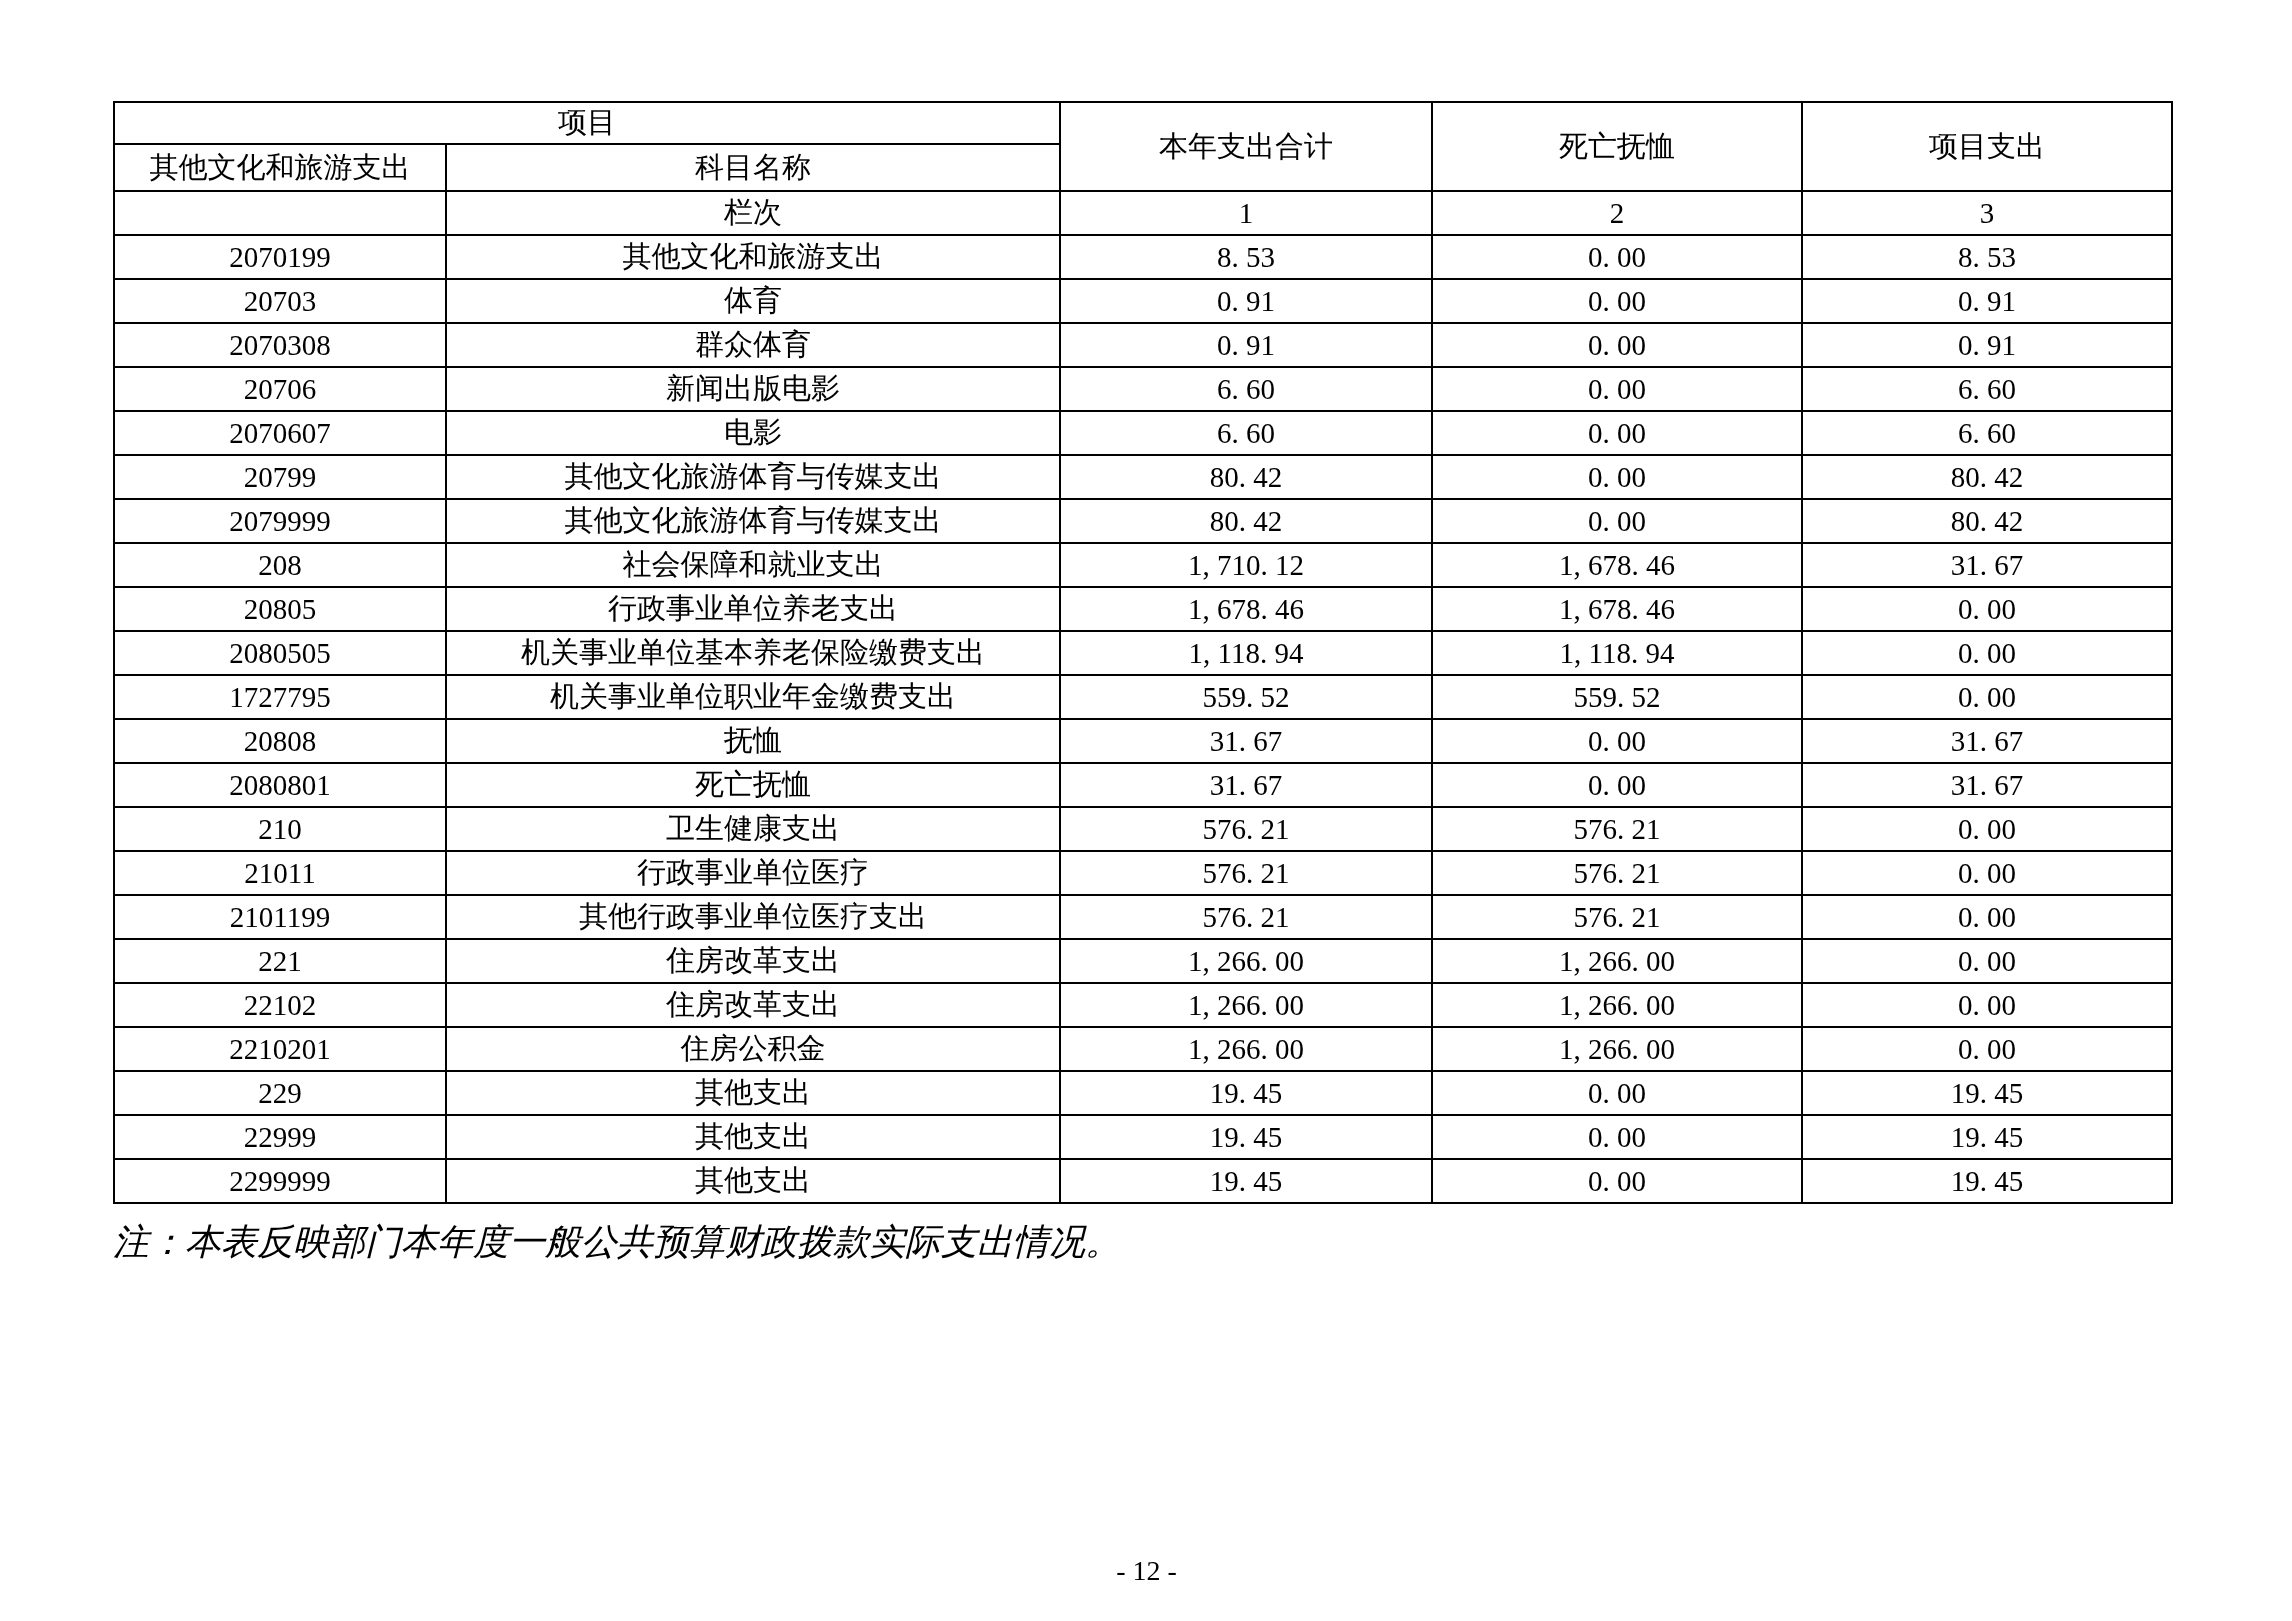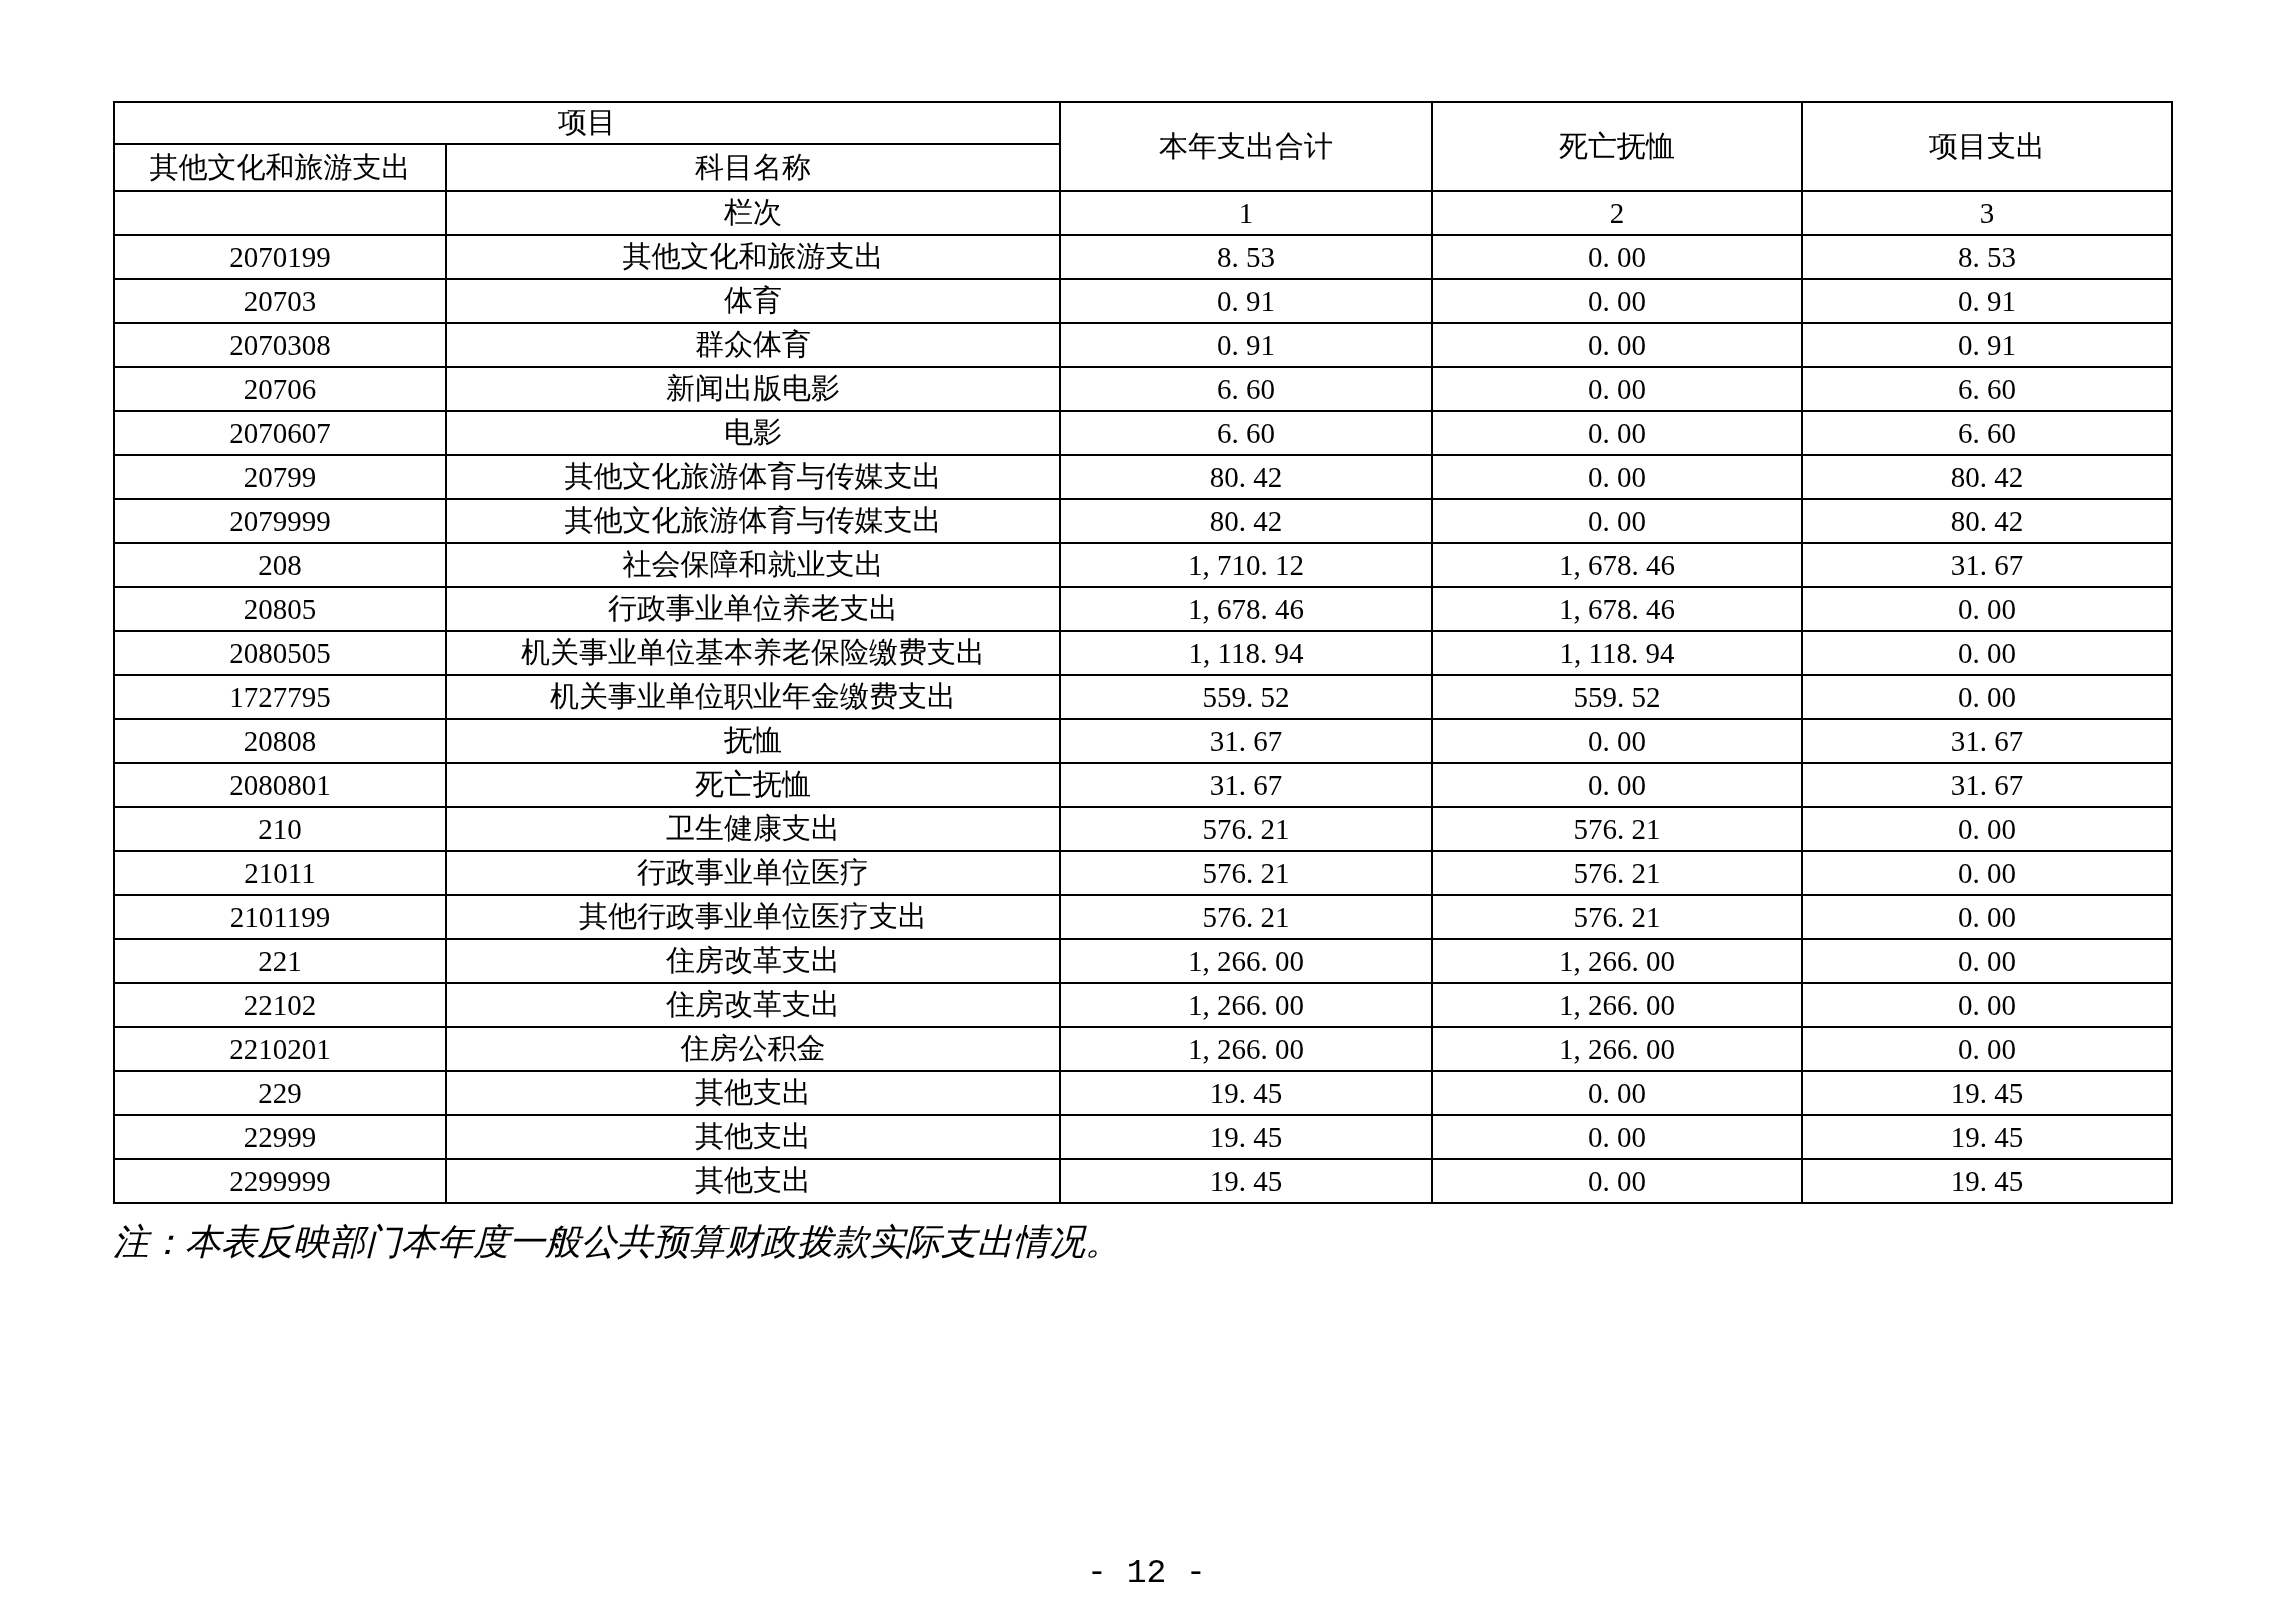--- a/index.html
+++ b/index.html
@@ -49,22 +49,22 @@
     top: 1218px;
     font-size: 36px;
     font-style: italic;
   }
   .page-number {
     position: absolute;
     left: 0;
     top: 1555px;
     width: 2293px;
     text-align: center;
-    font-family: Liberation Mono, monospace;
-    font-size: 33px;
+    font-family: Liberation Serif, serif;
+    font-size: 28px;
   }
 </style>
 </head>
 <body>
 
 <div class="table-wrap">
   <table class="budget">
     <colgroup>
       <col style="width:332px">
       <col style="width:614px">

